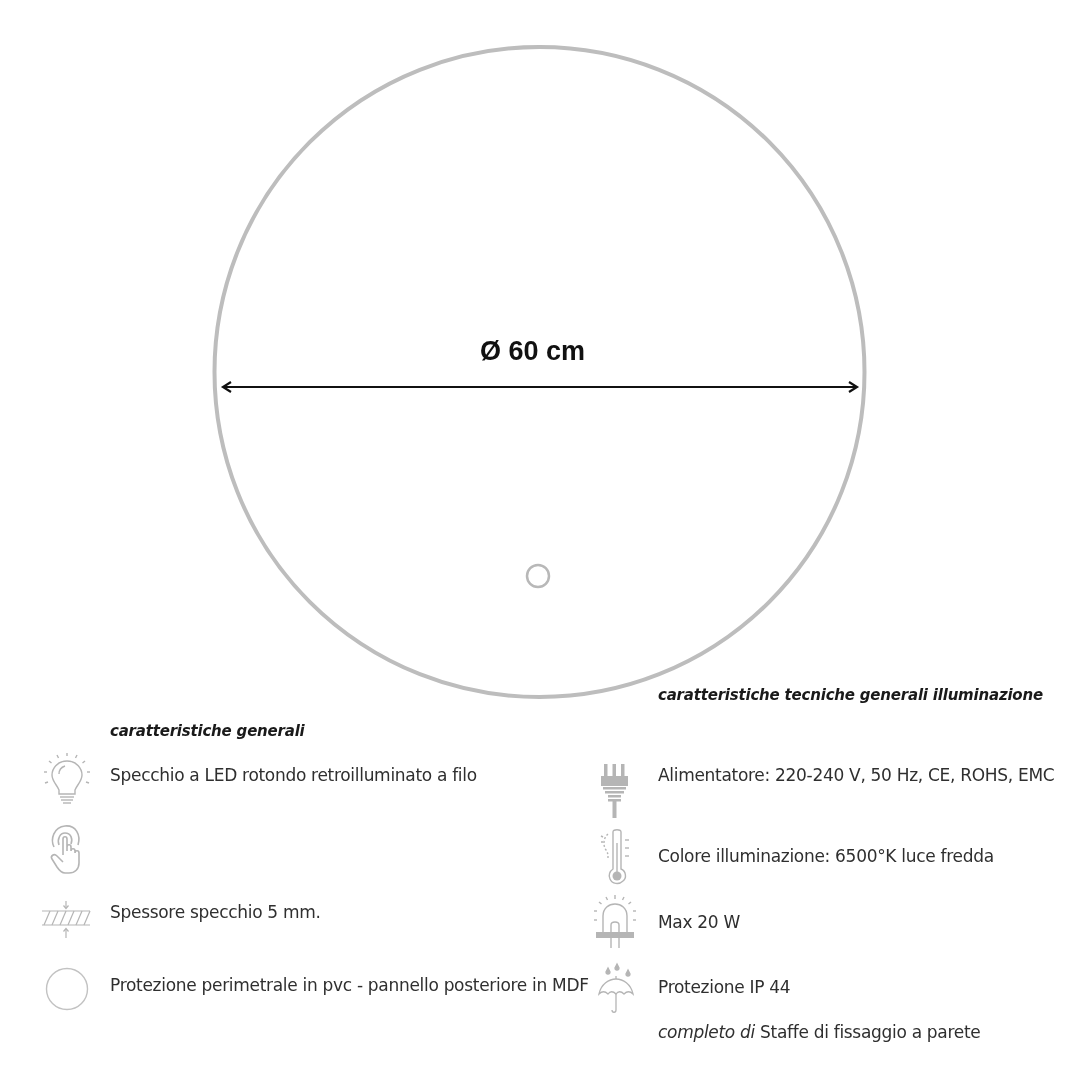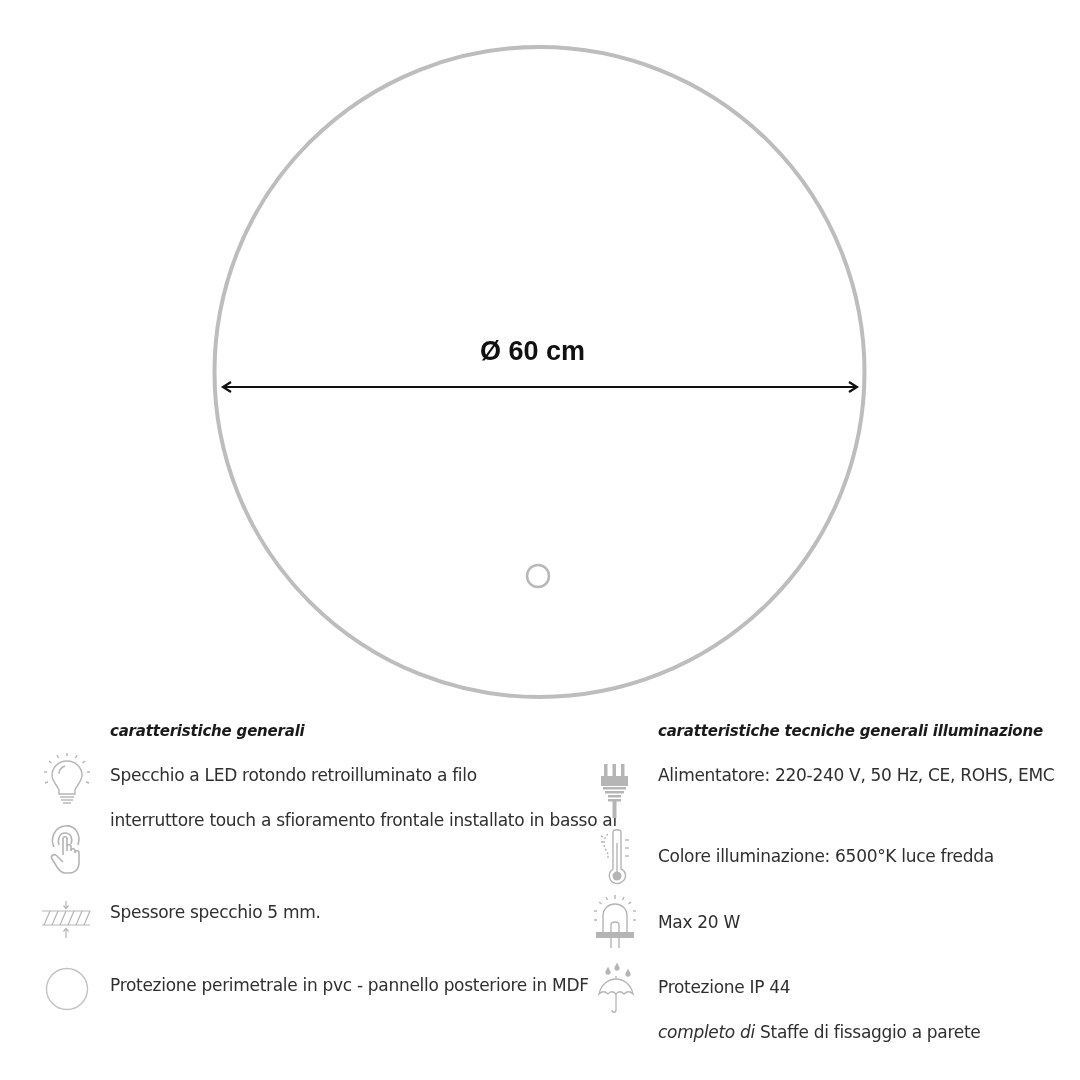--- a/index.html
+++ b/index.html
@@ -55,21 +55,20 @@
 <div class="row-text" style="left:110px; top:763px;">Specchio a LED rotondo retroilluminato a filo</div>
 
 <div class="icon" style="left:46px; top:823px;">
   <svg width="40" height="52" viewBox="0 0 40 52" fill="none" stroke="#b5b5b5" stroke-width="1.6">
     <path d="M8 24 C4 16 8 4 19 3 C30 2 35 12 32 22"></path>
     <path d="M13 22 C11 16 14 10 19 10 C25 10 27 16 25 21"></path>
     <path d="M17 32 L17 16 C17 13 21 13 21 16 L21 28 L21 24 C21 21 25 21 25 24 L25 28 C25 25 29 25 29 28 L29 30 C29 27 33 27 33 30 L33 40 C33 46 29 50 23 50 L19 50 C15 50 13 47 11 44 L6 36 C4 33 8 30 11 33 L17 39"></path>
   </svg>
 </div>
 <div class="row-text" style="left:110px; top:806px;">
-  <div style="margin-top:2px;">interruttore touch a sfioramento frontale installato in basso al</div>
 </div>
 
 <div class="icon" style="left:40px; top:898px;">
   <svg width="52" height="44" viewBox="0 0 52 44" fill="none" stroke="#b5b5b5" stroke-width="1.2">
     <line x1="26" y1="3" x2="26" y2="10"></line>
       <polyline points="23.5,7.5 26,10.5 28.5,7.5"></polyline>
     <line x1="2" y1="13" x2="50" y2="13"></line>
       <line x1="2" y1="27" x2="50" y2="27"></line>
     <line x1="4" y1="27" x2="10" y2="13"></line>
       <line x1="12" y1="27" x2="18" y2="13"></line>
@@ -83,21 +82,21 @@
 </div>
 <div class="row-text" style="left:110px; top:900px;">Spessore specchio 5 mm.</div>
 
 <div class="icon" style="left:44px; top:966px;">
   <svg width="46" height="46" viewBox="0 0 46 46" fill="none" stroke="#c2c2c2" stroke-width="1.4">
     <circle cx="23" cy="23" r="20.5"></circle>
   </svg>
 </div>
 <div class="row-text" style="left:110px; top:973px;">Protezione perimetrale in pvc - pannello posteriore in MDF</div>
 
-<div class="heading" style="left:658px; top:722px;">caratteristiche tecniche generali illuminazione</div>
+<div class="heading" style="left:658px; top:686px;">caratteristiche tecniche generali illuminazione</div>
 
 <div class="icon" style="left:600px; top:764px;">
   <svg width="30" height="56" viewBox="0 0 30 56" fill="#b5b5b5">
     <rect x="4" y="0" width="3.5" height="12"></rect>
       <rect x="12.5" y="0" width="3.5" height="12"></rect>
       <rect x="21" y="0" width="3.5" height="12"></rect>
     <rect x="1" y="12" width="27" height="10"></rect>
     <rect x="3" y="23" width="23" height="2.5"></rect>
       <rect x="5" y="27" width="19" height="2.5"></rect>
     <rect x="8" y="31" width="13" height="2.5"></rect>

